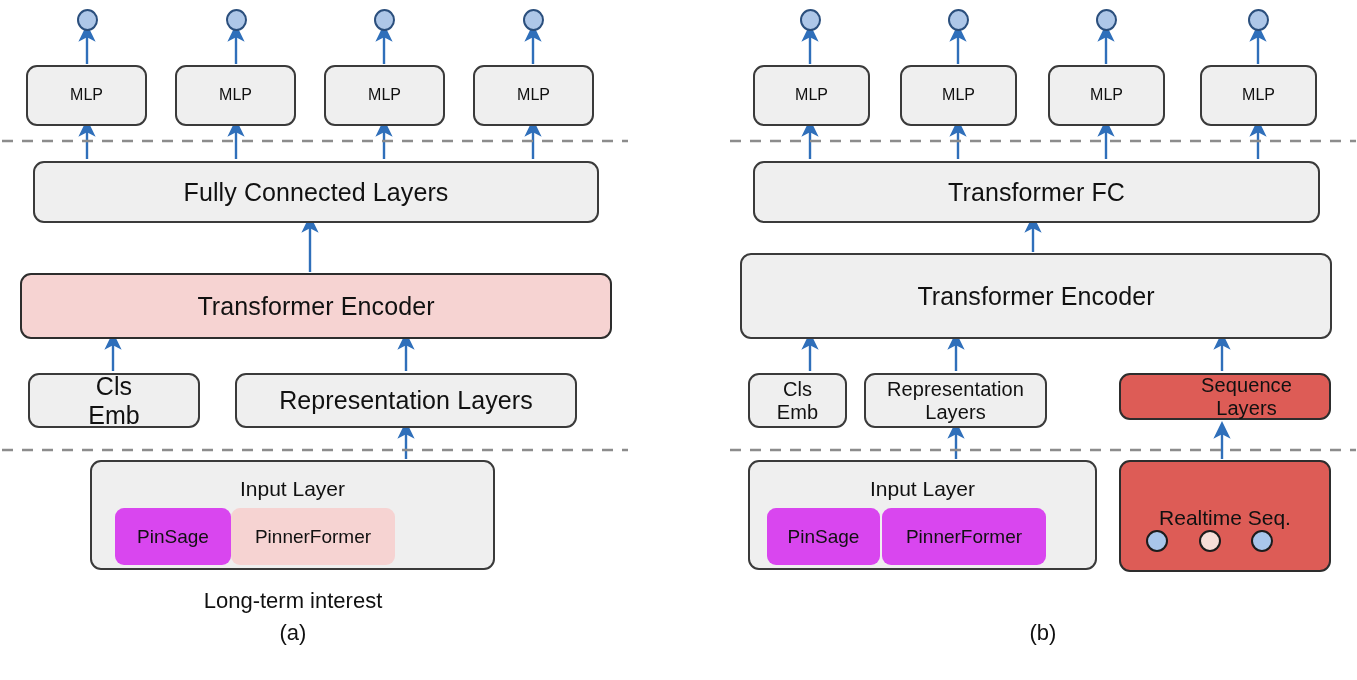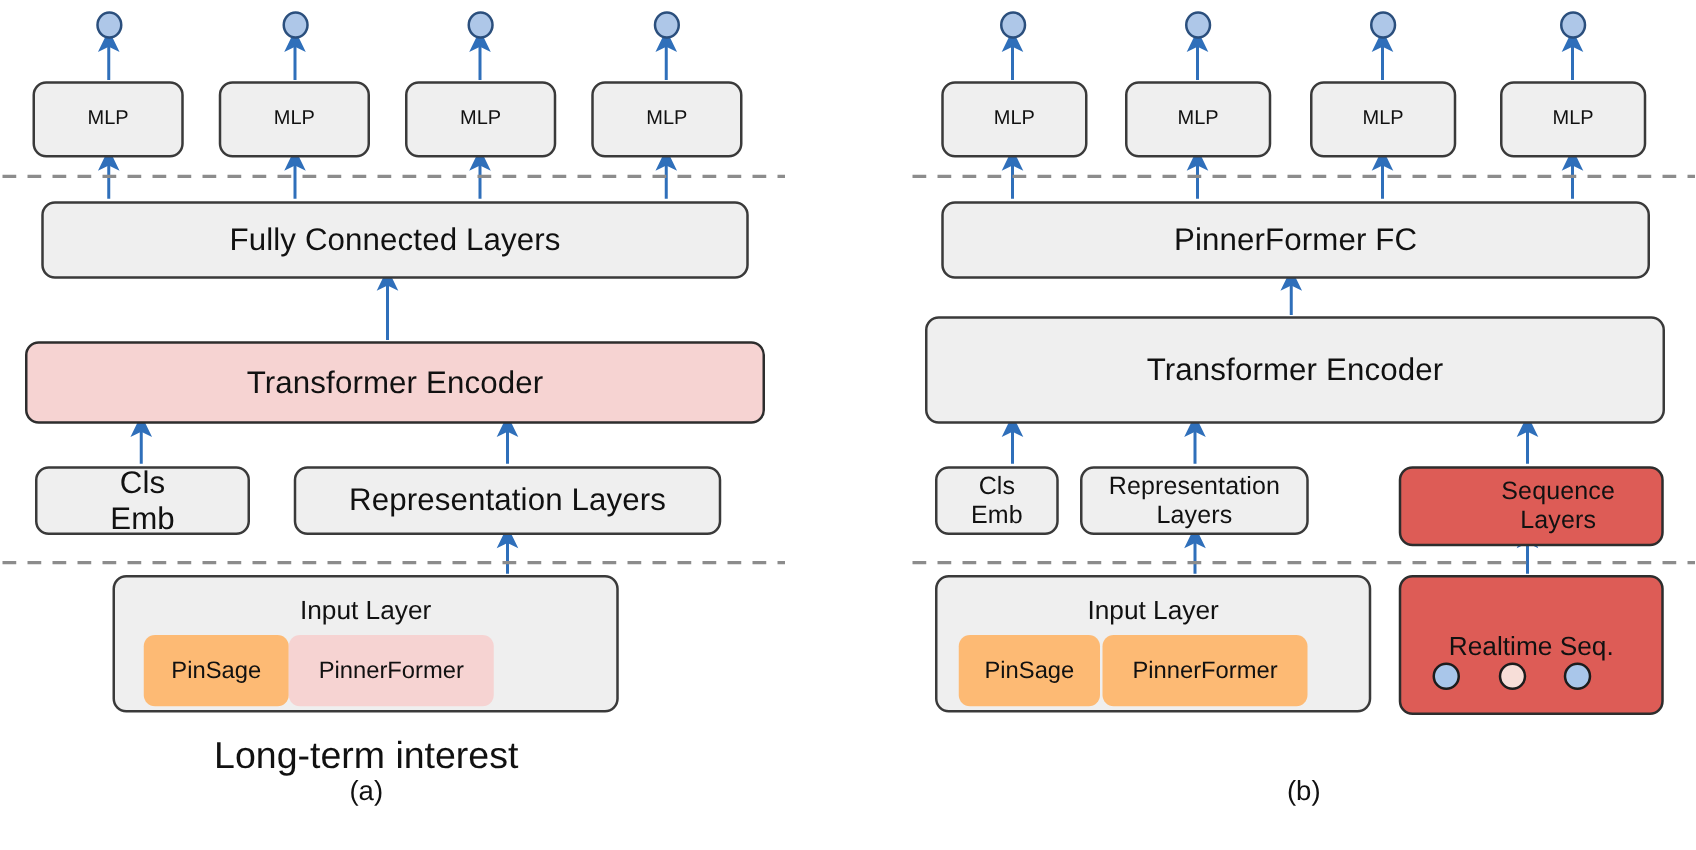--- a/index.html
+++ b/index.html
@@ -12,26 +12,26 @@
        border-radius:11px;background:#efefef;display:flex;align-items:center;
        justify-content:center;text-align:center;line-height:1.15;}
   .box.pinkfill{background:#f6d3d2;border-color:#2d2d2d;}
   .box.redfill{background:#dd5c56;border-color:#2d2d2d;}
   .label{font-size:25px;letter-spacing:0.1px;}
   .label.small{font-size:20px;}
   .mlp{font-size:16px;}
 
   .chip{position:absolute;box-sizing:border-box;border-radius:9px;
         display:flex;align-items:center;justify-content:center;font-size:19px;}
-  .chip.gray{background:#fdba74;}
+  .chip.gray{background:#d946ef;}
   .chip.pink{background:#f6d3d2;}
 
   .inputtitle{position:absolute;font-size:21px;text-align:center;}
 
-  .caption{position:absolute;text-align:center;font-size:30px;color:#111;}
+  .caption{position:absolute;text-align:center;font-size:22px;color:#111;}
   .sublabel{position:absolute;text-align:center;font-size:22px;color:#111;}
 
   .node{position:absolute;border-radius:50%;box-sizing:border-box;}
   .node.blue{background:#aec7e8;border:2px solid #2b4f7d;}
   .node.lightpink{background:#f7ded8;border:2px solid #1c1c1c;}
   .node.seqblue{background:#a9c6ea;border:2px solid #1c1c1c;}
 </style>
 </head>
 <body>
 
@@ -162,42 +162,42 @@
     <span class="mlp">MLP</span>
   </div>
   <div class="box" style="left:1048px;top:65px;width:117px;height:61px;">
     <span class="mlp">MLP</span>
   </div>
   <div class="box" style="left:1200px;top:65px;width:117px;height:61px;">
     <span class="mlp">MLP</span>
   </div>
 
   <div class="box" style="left:753px;top:161px;width:567px;height:62px;">
-    <span class="label">PinnerFormer FC</span>
+    <span class="label">Transformer FC</span>
   </div>
 
   <div class="box" style="left:740px;top:253px;width:592px;height:86px;">
     <span class="label">Transformer Encoder</span>
   </div>
 
   <div class="box" style="left:748px;top:373px;width:99px;height:55px;">
     <span class="label small">
       <span>Cls</span><br>
       <span>Emb</span>
     </span>
   </div>
 
   <div class="box" style="left:864px;top:373px;width:183px;height:55px;">
     <span class="label small">
       <span>Representation</span><br>
       <span>Layers</span>
     </span>
   </div>
 
-  <div class="box redfill" style="left:1119px;top:373px;width:212px;height:64px;padding-left:43px;">
+  <div class="box redfill" style="left:1119px;top:373px;width:212px;height:47px;padding-left:43px;">
     <span class="label small">
       <span>Sequence</span><br>
       <span>Layers</span>
     </span>
   </div>
 
   <div class="box" style="left:748px;top:460px;width:349px;height:110px;"></div>
   <div class="inputtitle" style="left:748px;top:477px;width:349px;">Input Layer</div>
   <div class="chip gray" style="left:767px;top:508px;width:113px;height:57px;">
     <span>PinSage</span>

